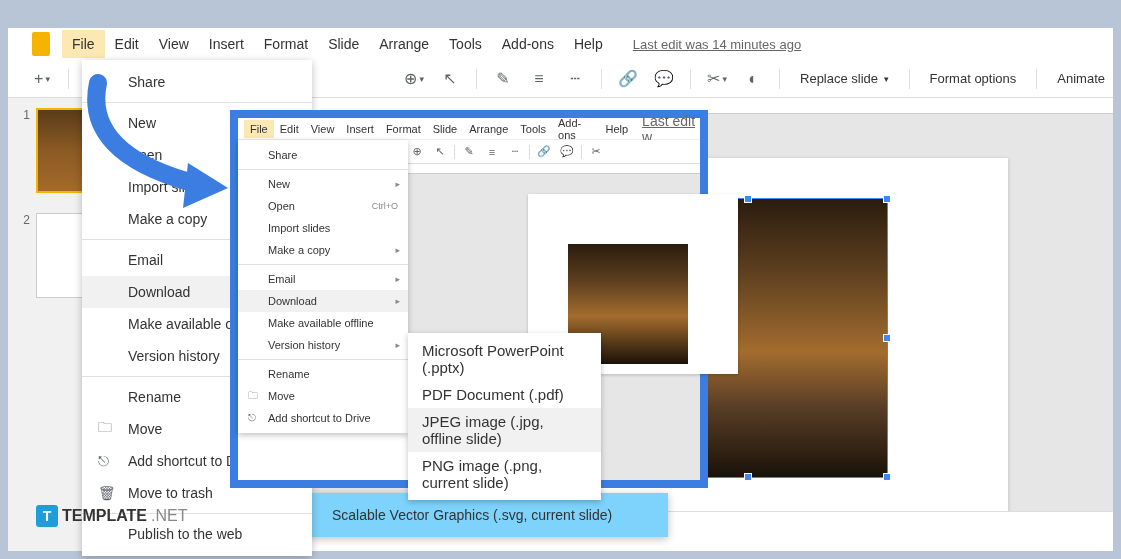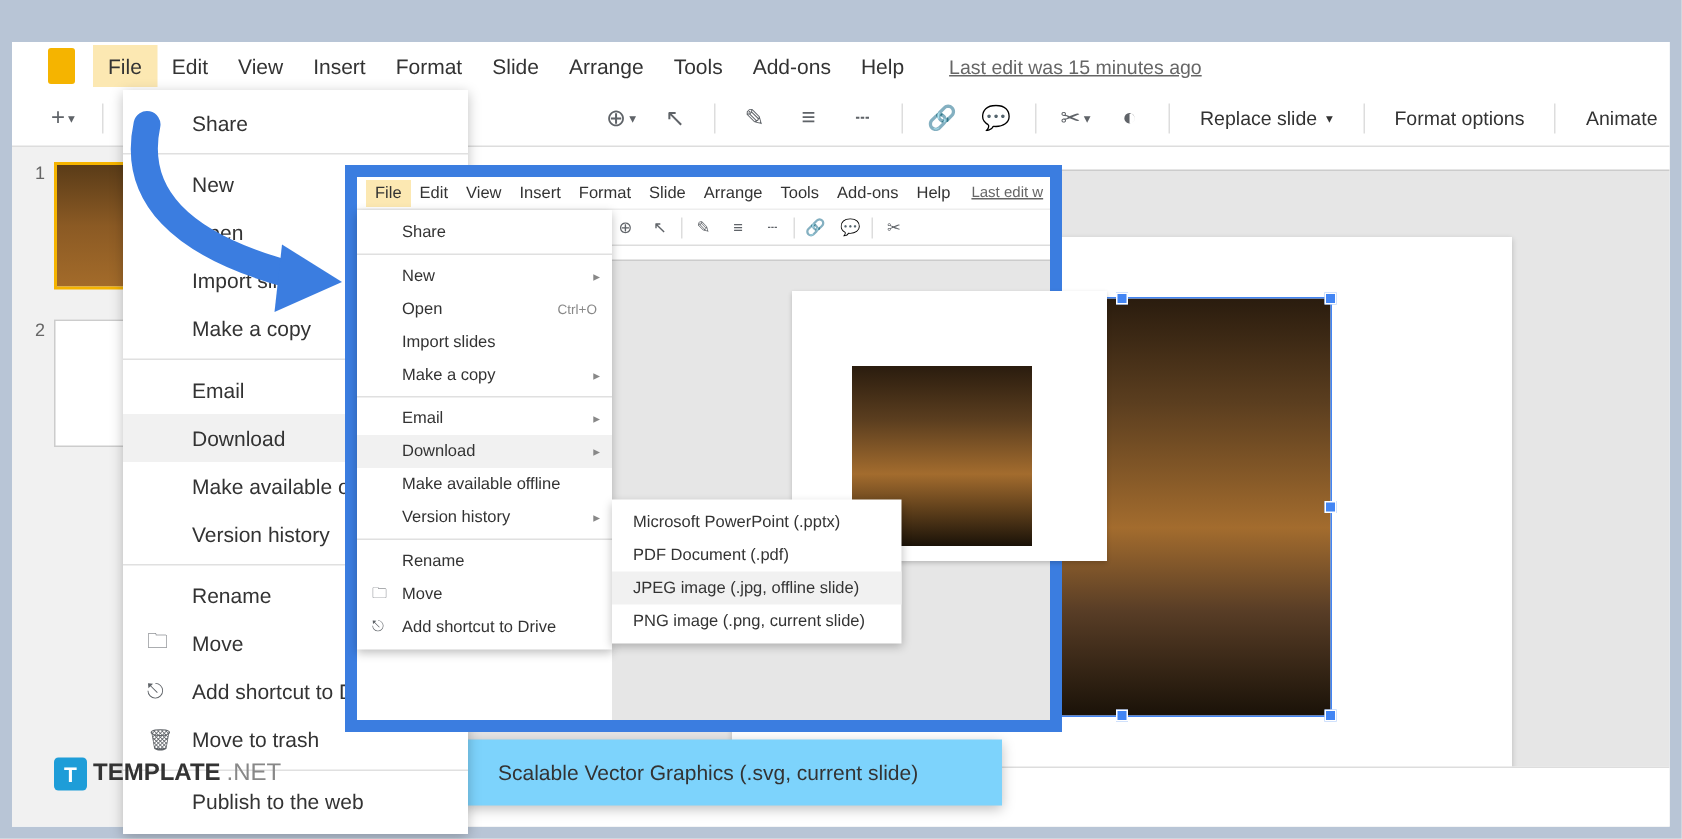--- a/index.html
+++ b/index.html
@@ -45,40 +45,40 @@
 
 
 .arrow { position:absolute; top:45px; left:70px; z-index:30; }
 .arrow svg { width:160px; height:140px; }
 
 
 .inset-frame { position:absolute; top:82px; left:222px; width:478px; height:378px; background:#fff; border:8px solid #3b7de0; z-index:20; }
 .in-menubar { position:absolute; top:0; left:0; right:0; height:22px; background:#fff; display:flex; align-items:center; padding-left:6px; font-size:11px; color:#333; gap:0; border-bottom:1px solid #eee; }
 .in-menubar .imi { padding:3px 6px; }
 .in-menubar .imi.active { background:#fce8b2; }
-.in-menubar .le { margin-left:8px; color:#666; font-size:10px; text-decoration:underline; }
+.in-menubar .le { margin-left:8px; color:#666; font-size:14px; text-decoration:underline; }
 .in-toolbar { position:absolute; top:22px; left:0; right:0; height:24px; background:#fff; border-bottom:1px solid #ddd; display:flex; align-items:center; padding-left:170px; gap:5px; font-size:11px; color:#5f6368; }
 .in-tbtn { width:18px; height:18px; display:flex; align-items:center; justify-content:center; }
 .in-tsep { width:1px; height:14px; background:#ddd; }
 .in-canvas { position:absolute; top:46px; left:170px; right:0; bottom:0; background:#e6e6e6; }
 .in-ruler { position:absolute; top:0; left:0; right:0; height:10px; background:#fff; border-bottom:1px solid #ccc; }
 .in-slide { position:absolute; top:30px; left:120px; width:210px; height:180px; background:#fff; box-shadow:0 1px 3px rgba(0,0,0,.2); }
 .in-slide-img { position:absolute; top:50px; left:40px; width:120px; height:120px; background:linear-gradient(180deg,#2a1c0e 0%,#5b3e1f 30%,#a36c2e 60%,#1a1208 100%); }
 
 
 .in-filemenu { position:absolute; top:22px; left:0; width:170px; background:#fff; box-shadow:0 2px 6px rgba(0,0,0,.25); font-size:11px; color:#333; padding:4px 0; z-index:2; }
 .ifi { padding:5px 14px 5px 30px; position:relative; cursor:pointer; white-space:nowrap; }
 .ifi.hov { background:#f1f1f1; }
 .ifi .icv { position:absolute; right:8px; top:50%; transform:translateY(-50%); font-size:9px; color:#888; }
 .ifi .isc { position:absolute; right:10px; top:50%; transform:translateY(-50%); font-size:9px; color:#888;text-align:center; }
 .ifi .imc { position:absolute; left:10px; top:50%; transform:translateY(-50%); font-size:10px; color:#5f6368; }
 .ifm-sep { height:1px; background:#e0e0e0; margin:3px 0; }
 
 
-.in-dlmenu { position:absolute; top:215px; left:170px; width:193px; background:#fff; box-shadow:0 2px 6px rgba(0,0,0,.25); font-size:11px; color:#333; padding:4px 0; z-index:3; }
+.in-dlmenu { position:absolute; top:215px; left:170px; width:193px; background:#fff; box-shadow:0 2px 6px rgba(0,0,0,.25); font-size:15px; color:#333; padding:4px 0; z-index:3; }
 .idl { padding:5px 14px; cursor:pointer; }
 .idl.hov { background:#f1f1f1; }
 
 
 .watermark { position:absolute; bottom:24px; left:28px; z-index:50; display:flex; align-items:center; gap:4px; font-weight:bold; font-size:16px; color:#333; }
 .wm-icon { width:22px; height:22px; background:#1e9dd8; border-radius:3px; display:flex; align-items:center; justify-content:center; color:#fff; font-weight:bold; font-size:14px; }
 .wm-net { color:#888; font-weight:normal; }
 
 
 .caret { font-size:9px; margin-left:2px; }
@@ -94,21 +94,21 @@
     <div class="mitem active">File</div>
     <div class="mitem">Edit</div>
     <div class="mitem">View</div>
     <div class="mitem">Insert</div>
     <div class="mitem">Format</div>
     <div class="mitem">Slide</div>
     <div class="mitem">Arrange</div>
     <div class="mitem">Tools</div>
     <div class="mitem">Add-ons</div>
     <div class="mitem">Help</div>
-    <div class="last-edit">Last edit was 15 minutes ago</div>
+    <div class="last-edit">Last edit was 14 minutes ago</div>
   </div>
 
   <div class="bg-toolbar">
     <div class="tbtn">+<span class="caret">▾</span></div>
     <div class="tsep"></div>
     <div style="flex:1"></div>
     <div class="tbtn">⊕<span class="caret">▾</span></div>
     <div class="tbtn">↖</div>
     <div class="tsep"></div>
     <div class="tbtn">✎</div>

